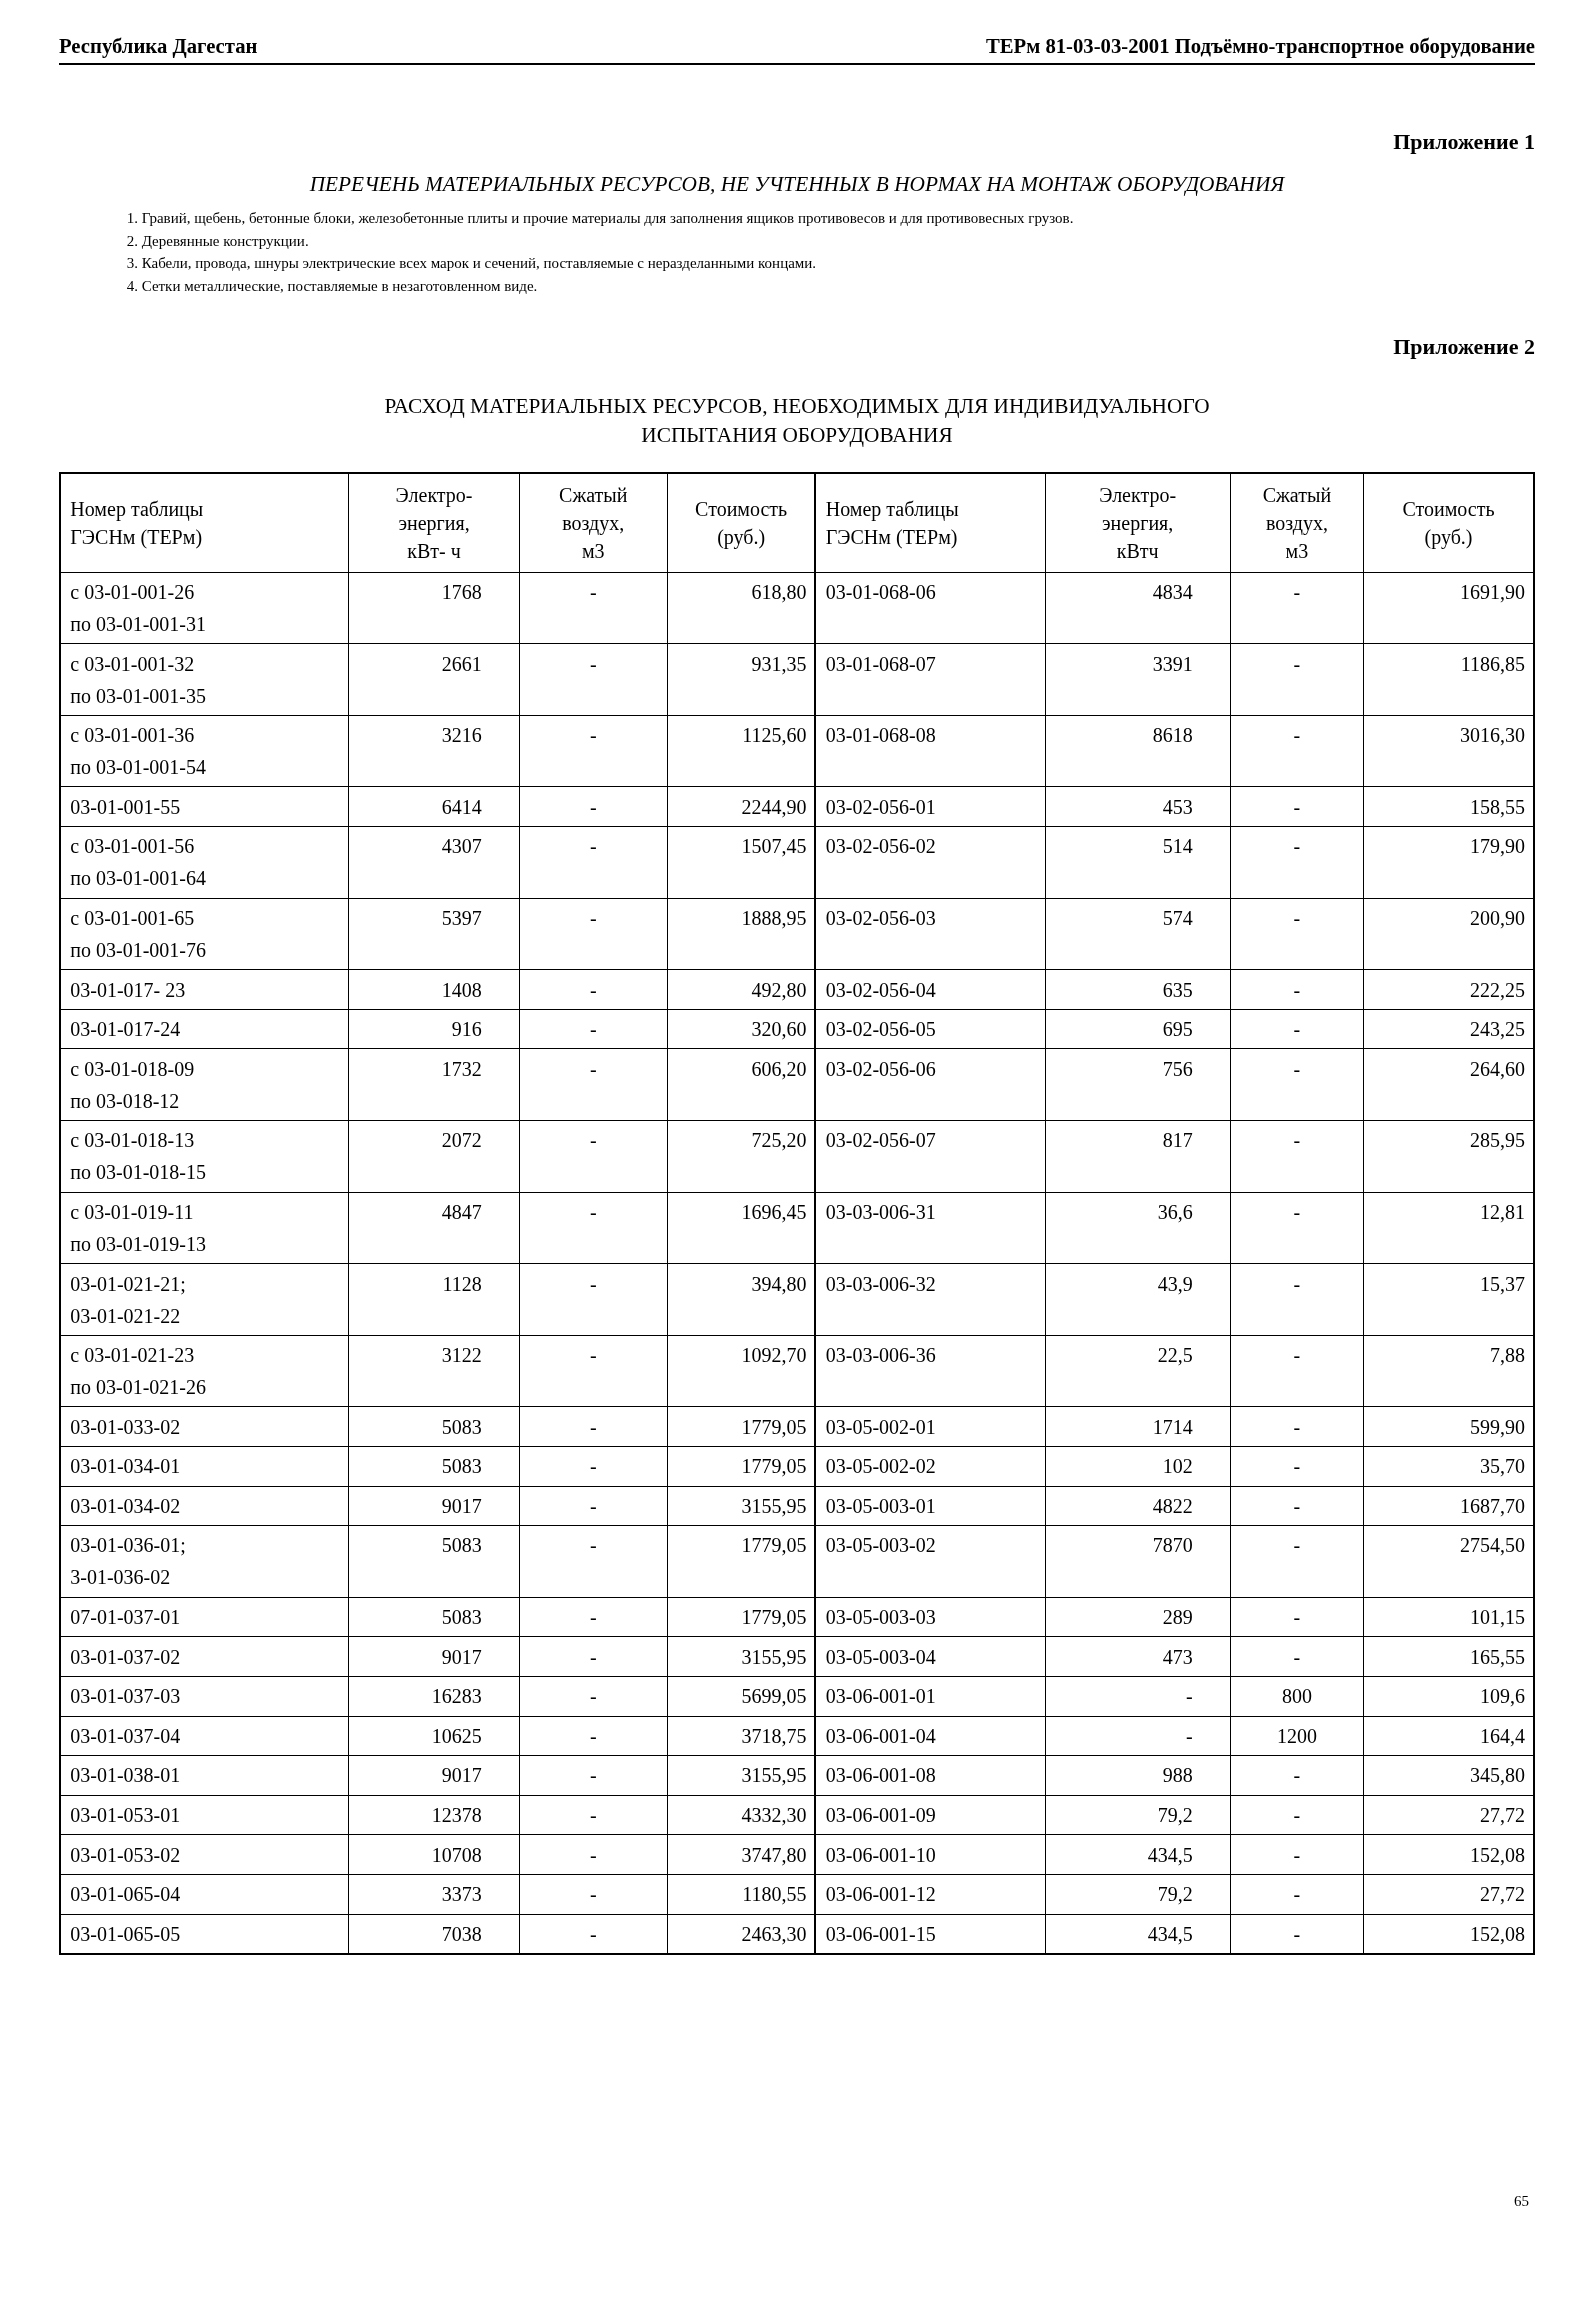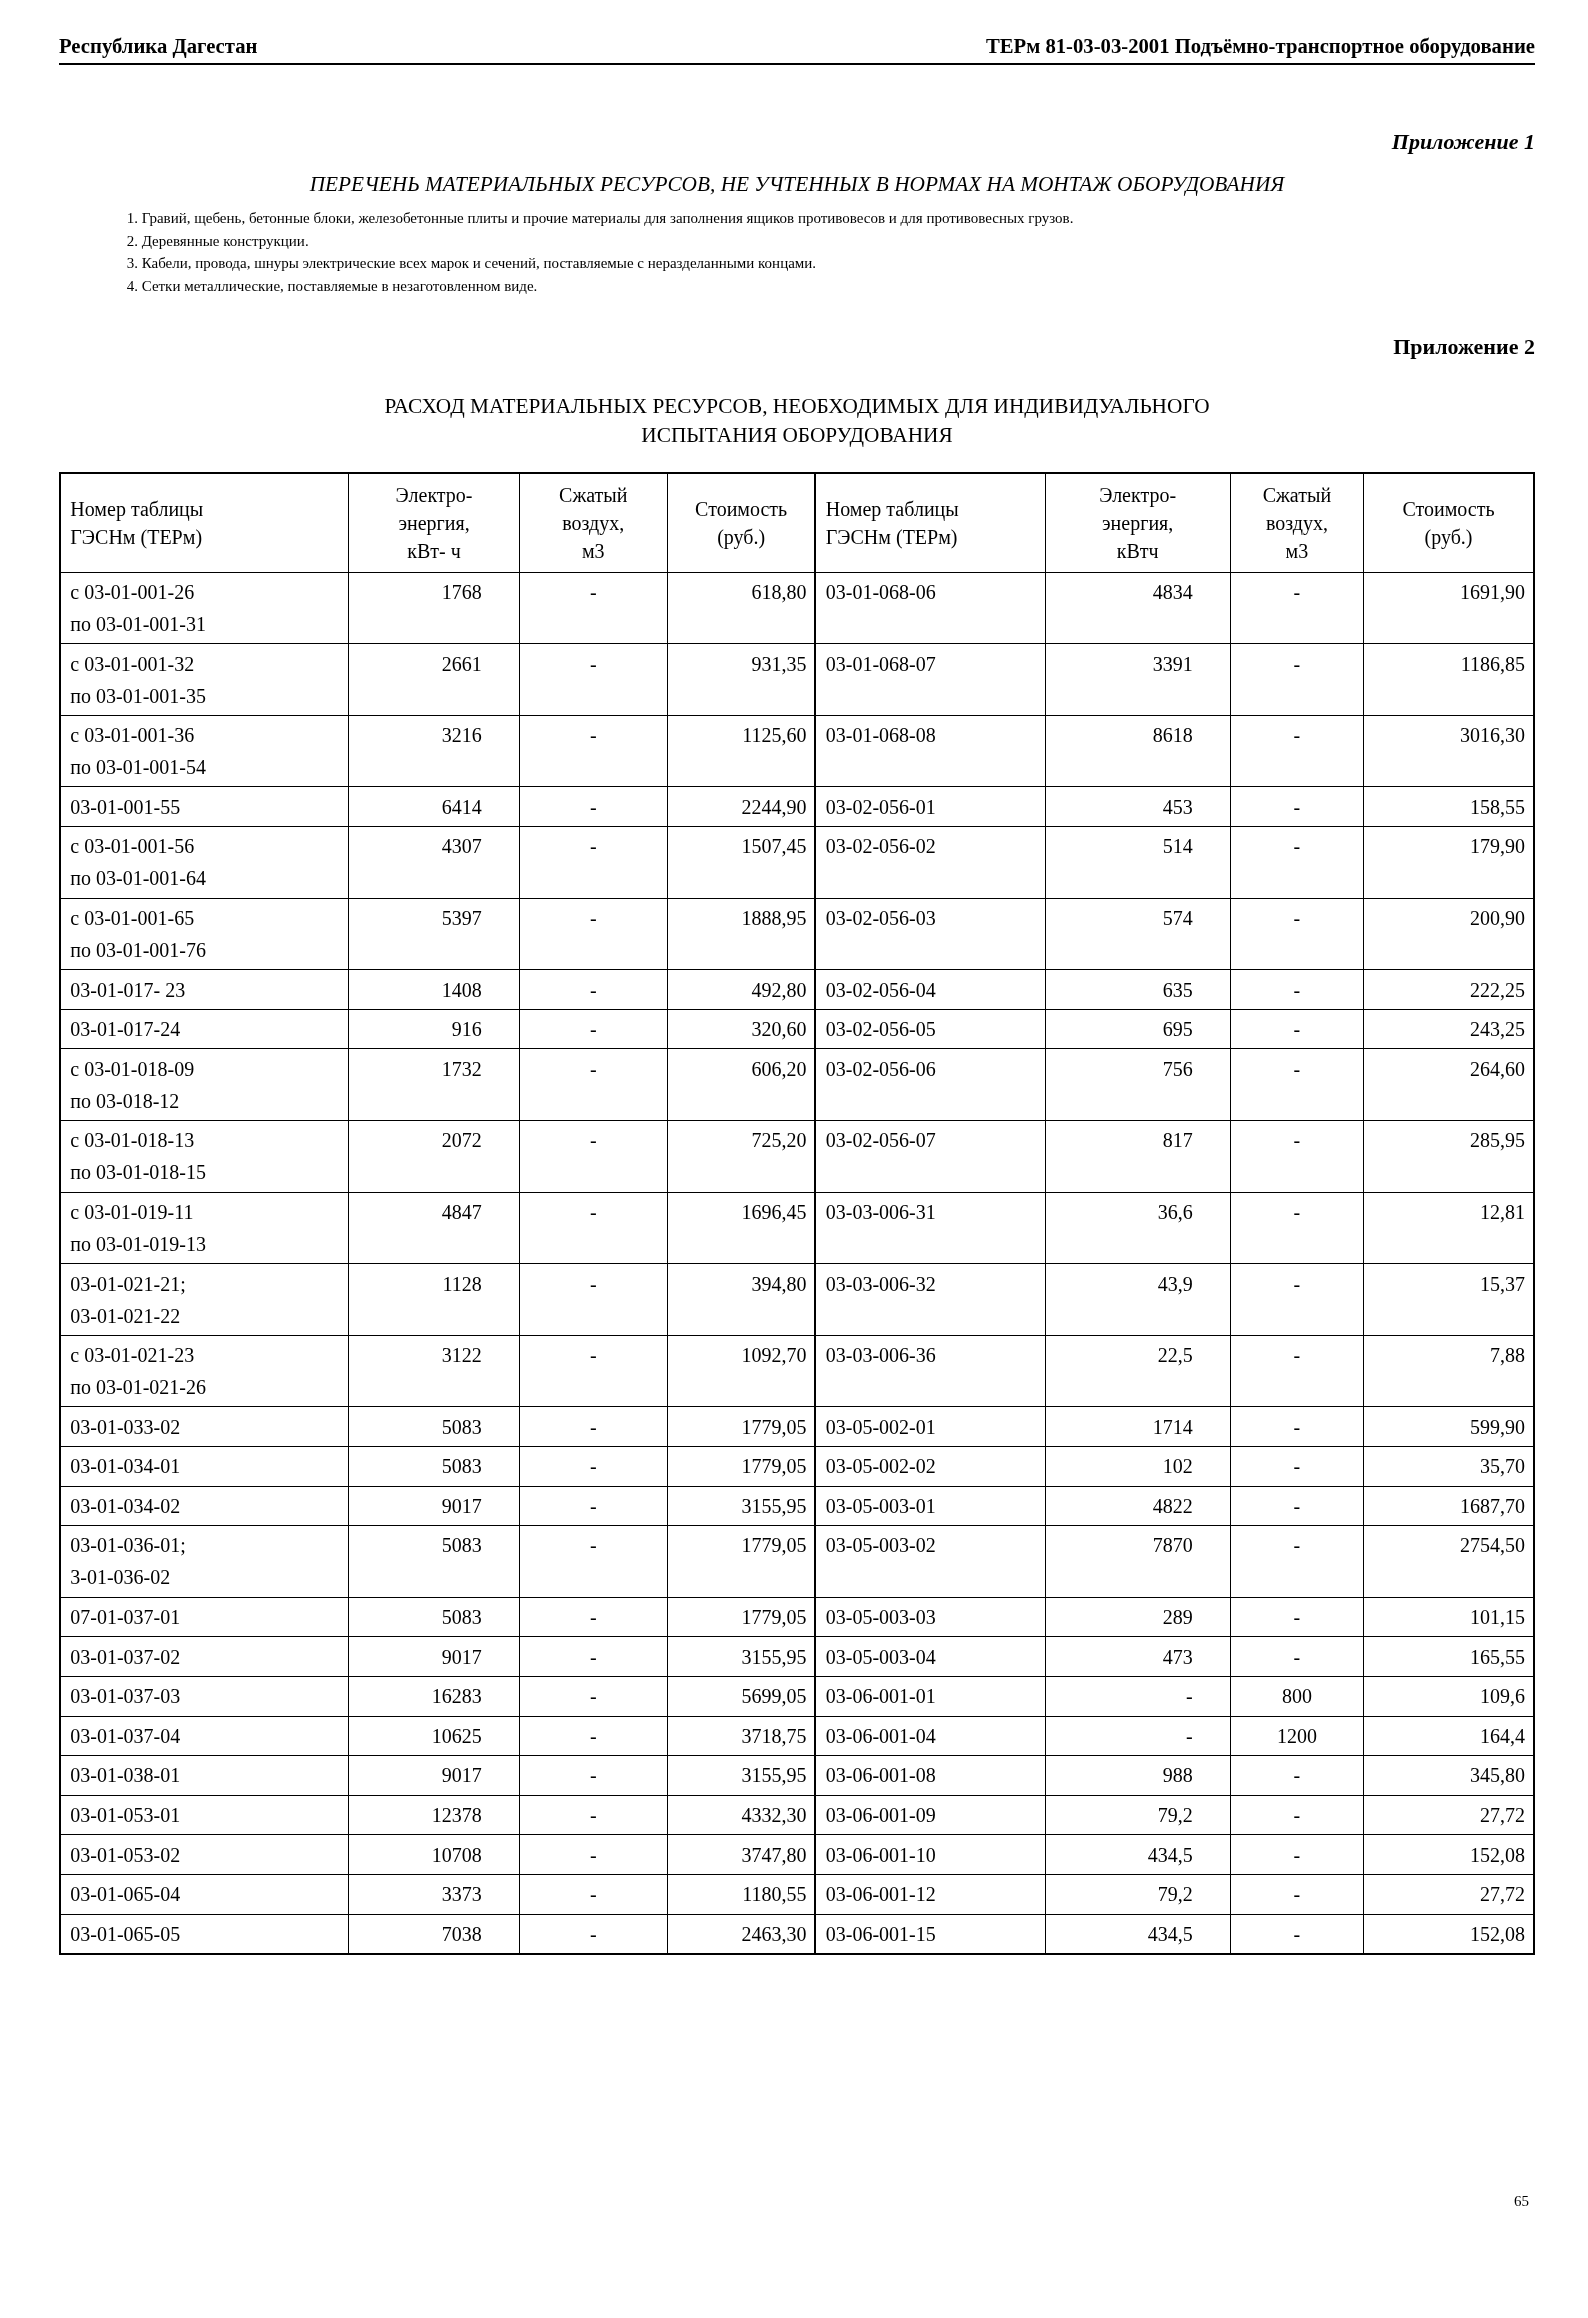--- a/index.html
+++ b/index.html
@@ -23,21 +23,21 @@
   }
   .header-rule {
     border-bottom: 2.7px solid #000;
     margin-top: 5.3px;
   }
   .appendix-label {
     text-align: right;
     font-weight: bold;
     font-size: 22px;
   }
-  .appendix-label.first { margin-top: 64px; font-style: italic; }
+  .appendix-label.first { margin-top: 64px; }
   .appendix-label.second { margin-top: 37px; }
   .section-title {
     text-align: center;
     font-size: 21.3px;
     line-height: 1.35;
     white-space: pre-line;
   }
   .section-title.first { margin-top: 14.7px; font-style: italic; }
   .section-title.second { margin-top: 32px; }
   .materials-list { margin-top: 9.3px; }

